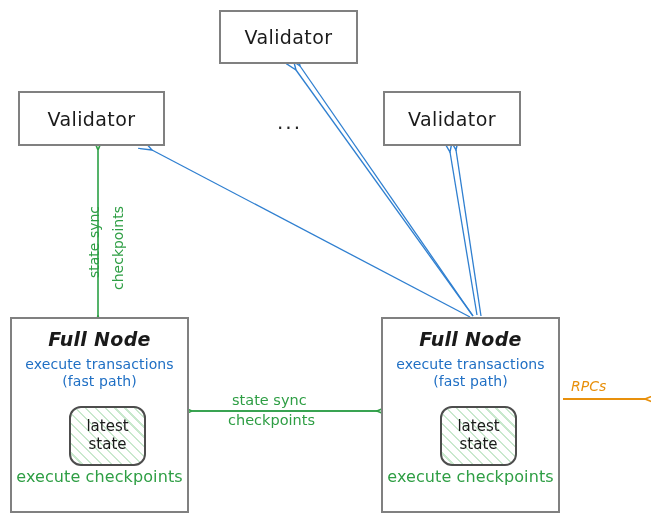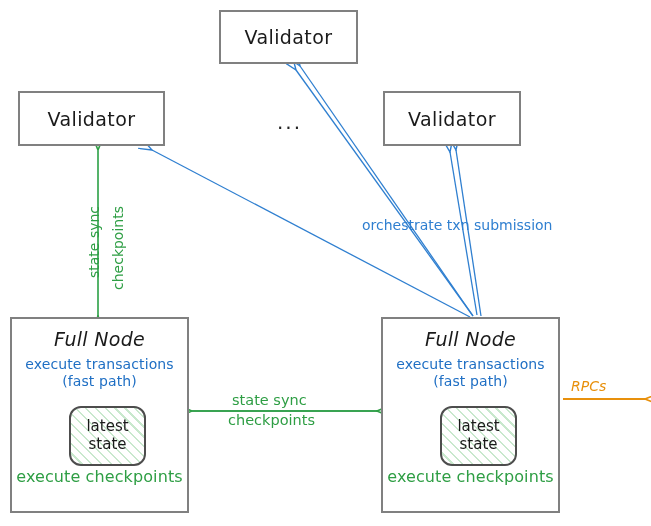--- a/index.html
+++ b/index.html
@@ -9,21 +9,21 @@
   svg.layer{position:absolute;left:0;top:0;width:651px;height:526px;}
 
   .box{position:absolute;box-sizing:border-box;border:2px solid #808080;
        background:#ffffff;}
   .vbox{display:flex;align-items:center;justify-content:center;}
   .vbox .lbl{font-family:"DejaVu Sans", sans-serif;font-size:19px;color:#1a1a1a;
              letter-spacing:.4px;}
 
   .fnode{display:block;}
   .fn-title{text-align:center;font-size:19px;color:#1a1a1a;font-style:italic;
-            letter-spacing:.3px;}
+            letter-spacing:.3px;font-weight:bold;}
   .fn-blue{text-align:center;font-size:14px;color:#1f6fc4;line-height:1.22;
            letter-spacing:.1px;}
   .fn-green{text-align:center;font-size:16px;color:#2e9e44;letter-spacing:.1px;}
 
   .state{position:absolute;box-sizing:border-box;border:2px solid #4d4d4d;
          border-radius:12px;display:flex;flex-direction:column;
          align-items:center;justify-content:center;
          background:#ffffff;overflow:hidden;}
   .state .hatch{position:absolute;left:0;top:0;right:0;bottom:0;
         background:repeating-linear-gradient(45deg,
@@ -118,21 +118,20 @@
     <div class="fn-blue" style="margin-top:6px;">execute transactions</div>
     <div class="fn-blue">(fast path)</div>
     <div class="state" style="left:57px;top:87px;width:77px;height:60px;">
       <div class="hatch"></div>
       <div class="st-txt">latest</div>
       <div class="st-txt">state</div>
     </div>
     <div class="fn-green" style="margin-top:77px;">execute checkpoints</div>
   </div>
 
-  <div class="cap cap-blue" style="left:362px;top:217px;">orchestrate txn submission</div>
 
   <div class="cap-rot" style="left:86px;top:278px;">state sync</div>
   <div class="cap-rot" style="left:110px;top:290px;">checkpoints</div>
 
   <div class="cap cap-green" style="left:232px;top:392px;">state sync</div>
   <div class="cap cap-green" style="left:228px;top:412px;">checkpoints</div>
 
   <div class="cap cap-orange" style="left:571px;top:378px;font-style:italic;">RPCs</div>
 
 </div>

